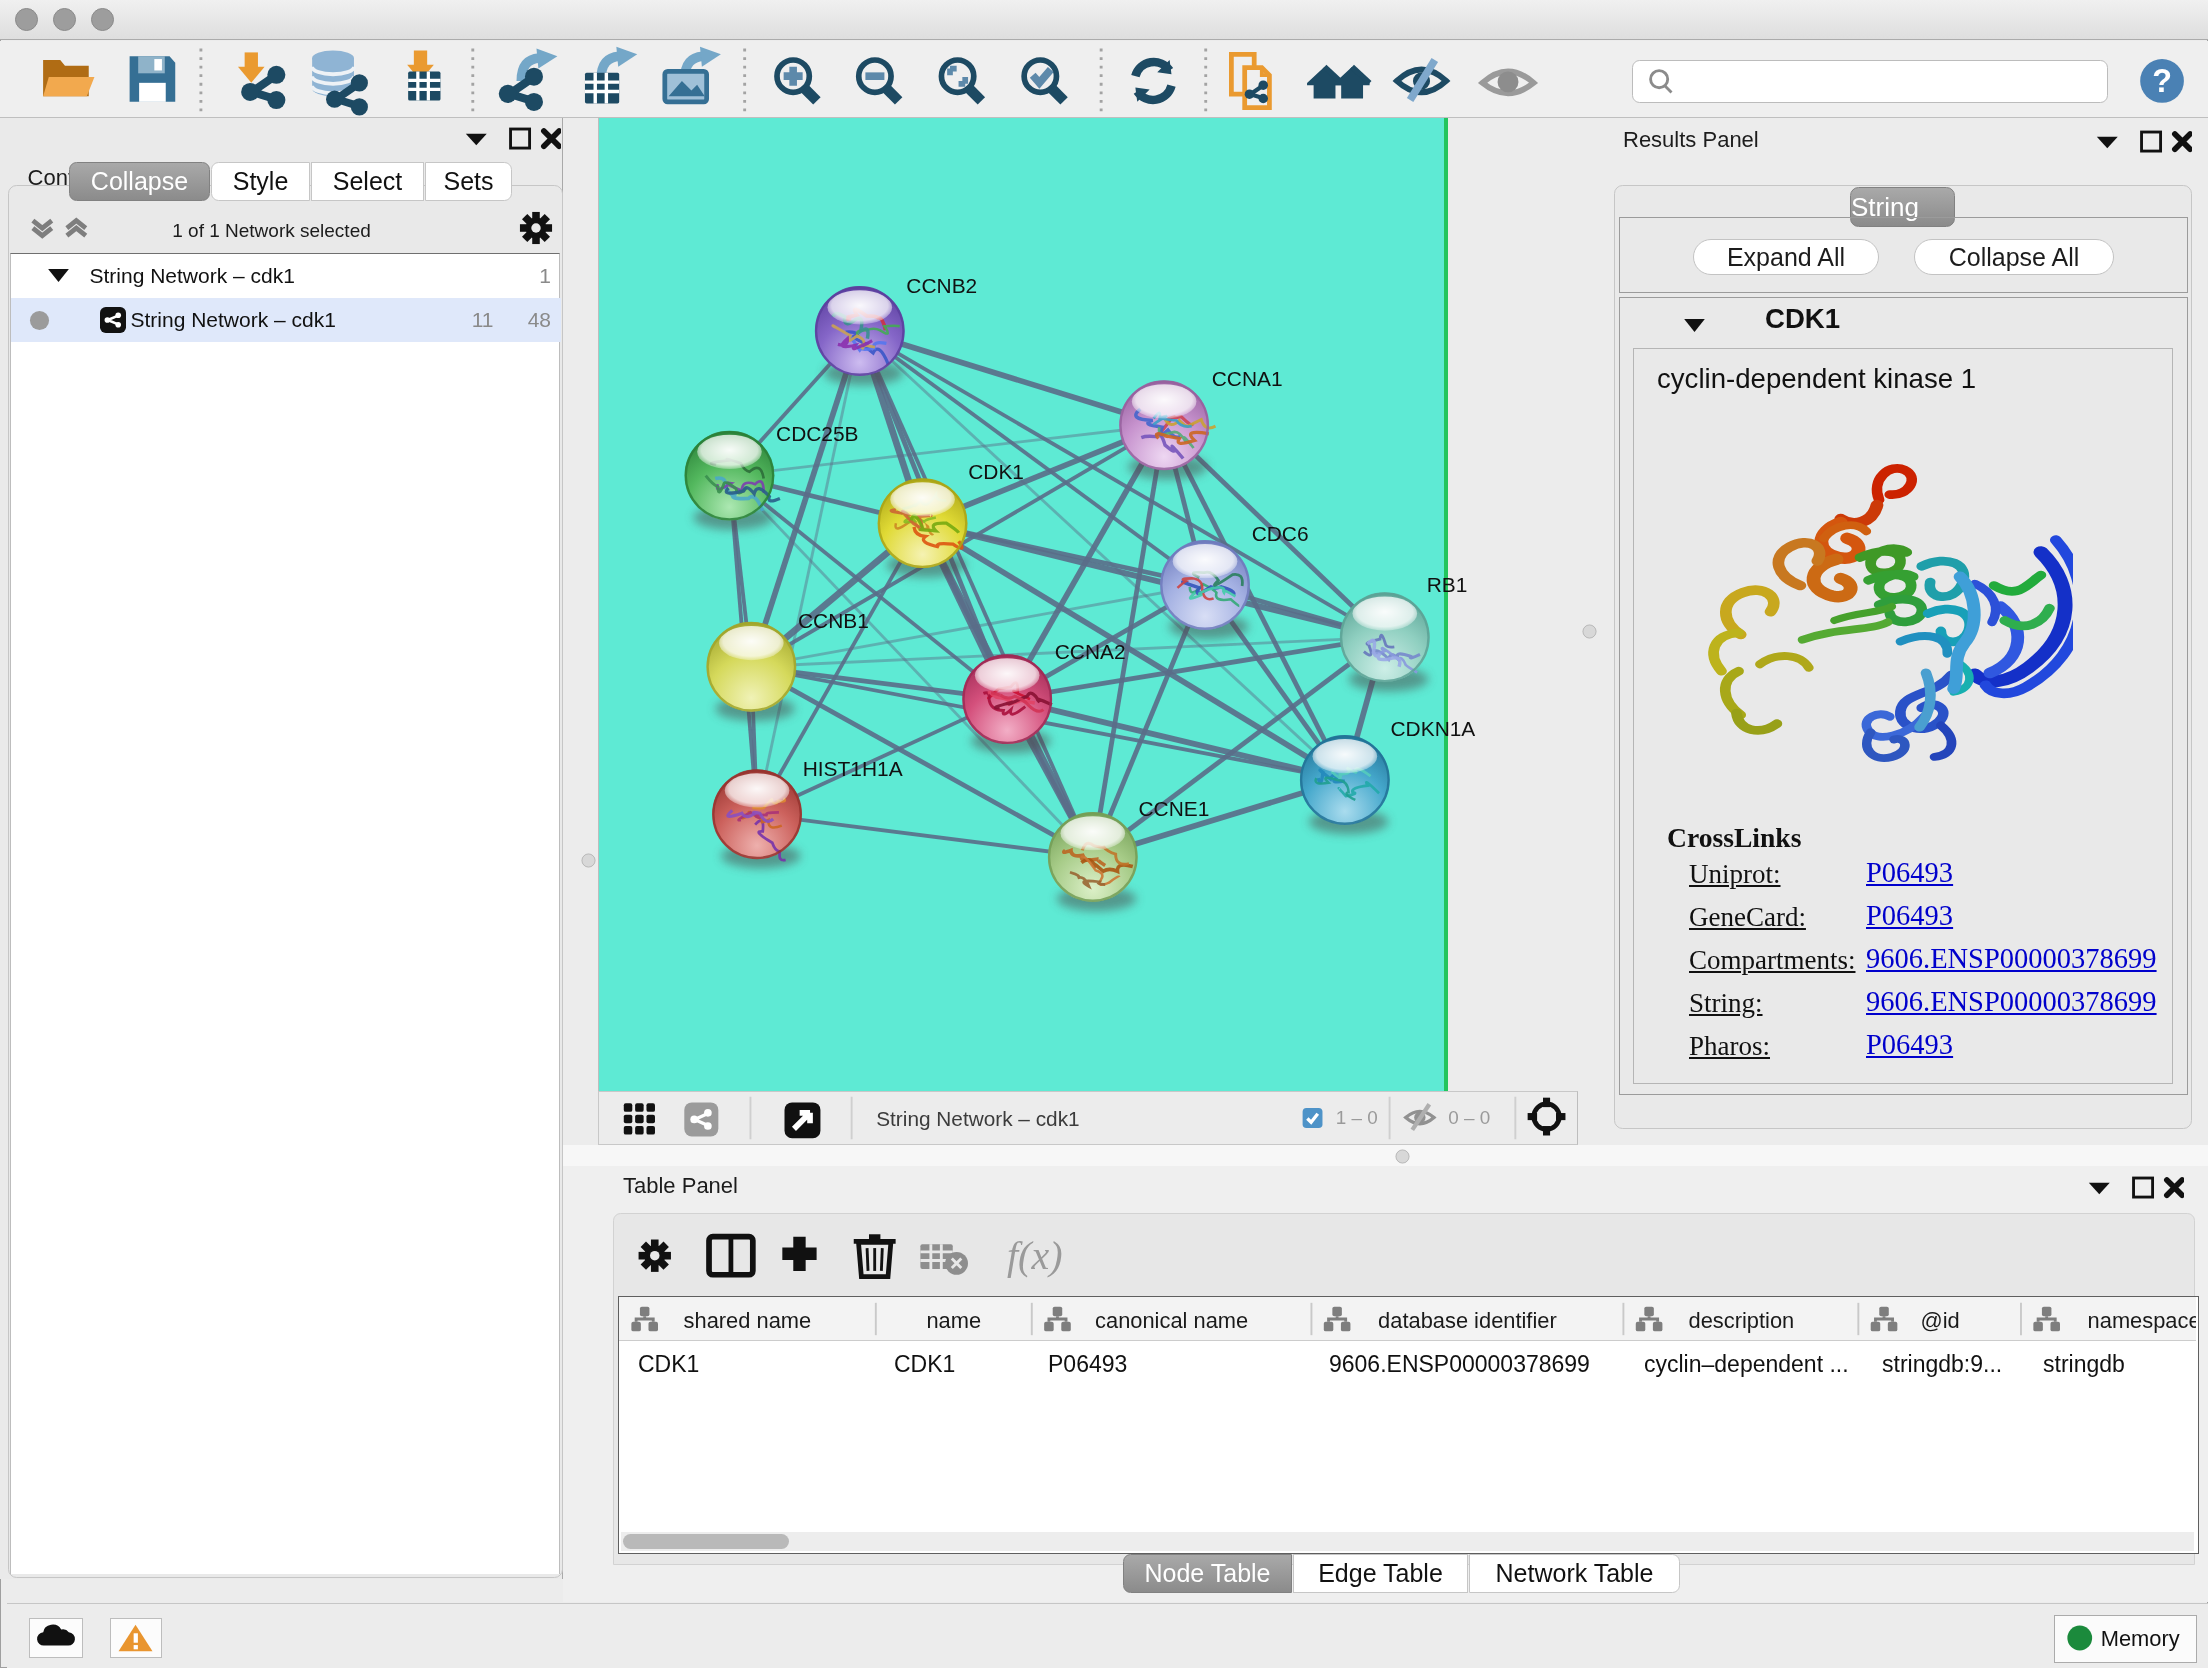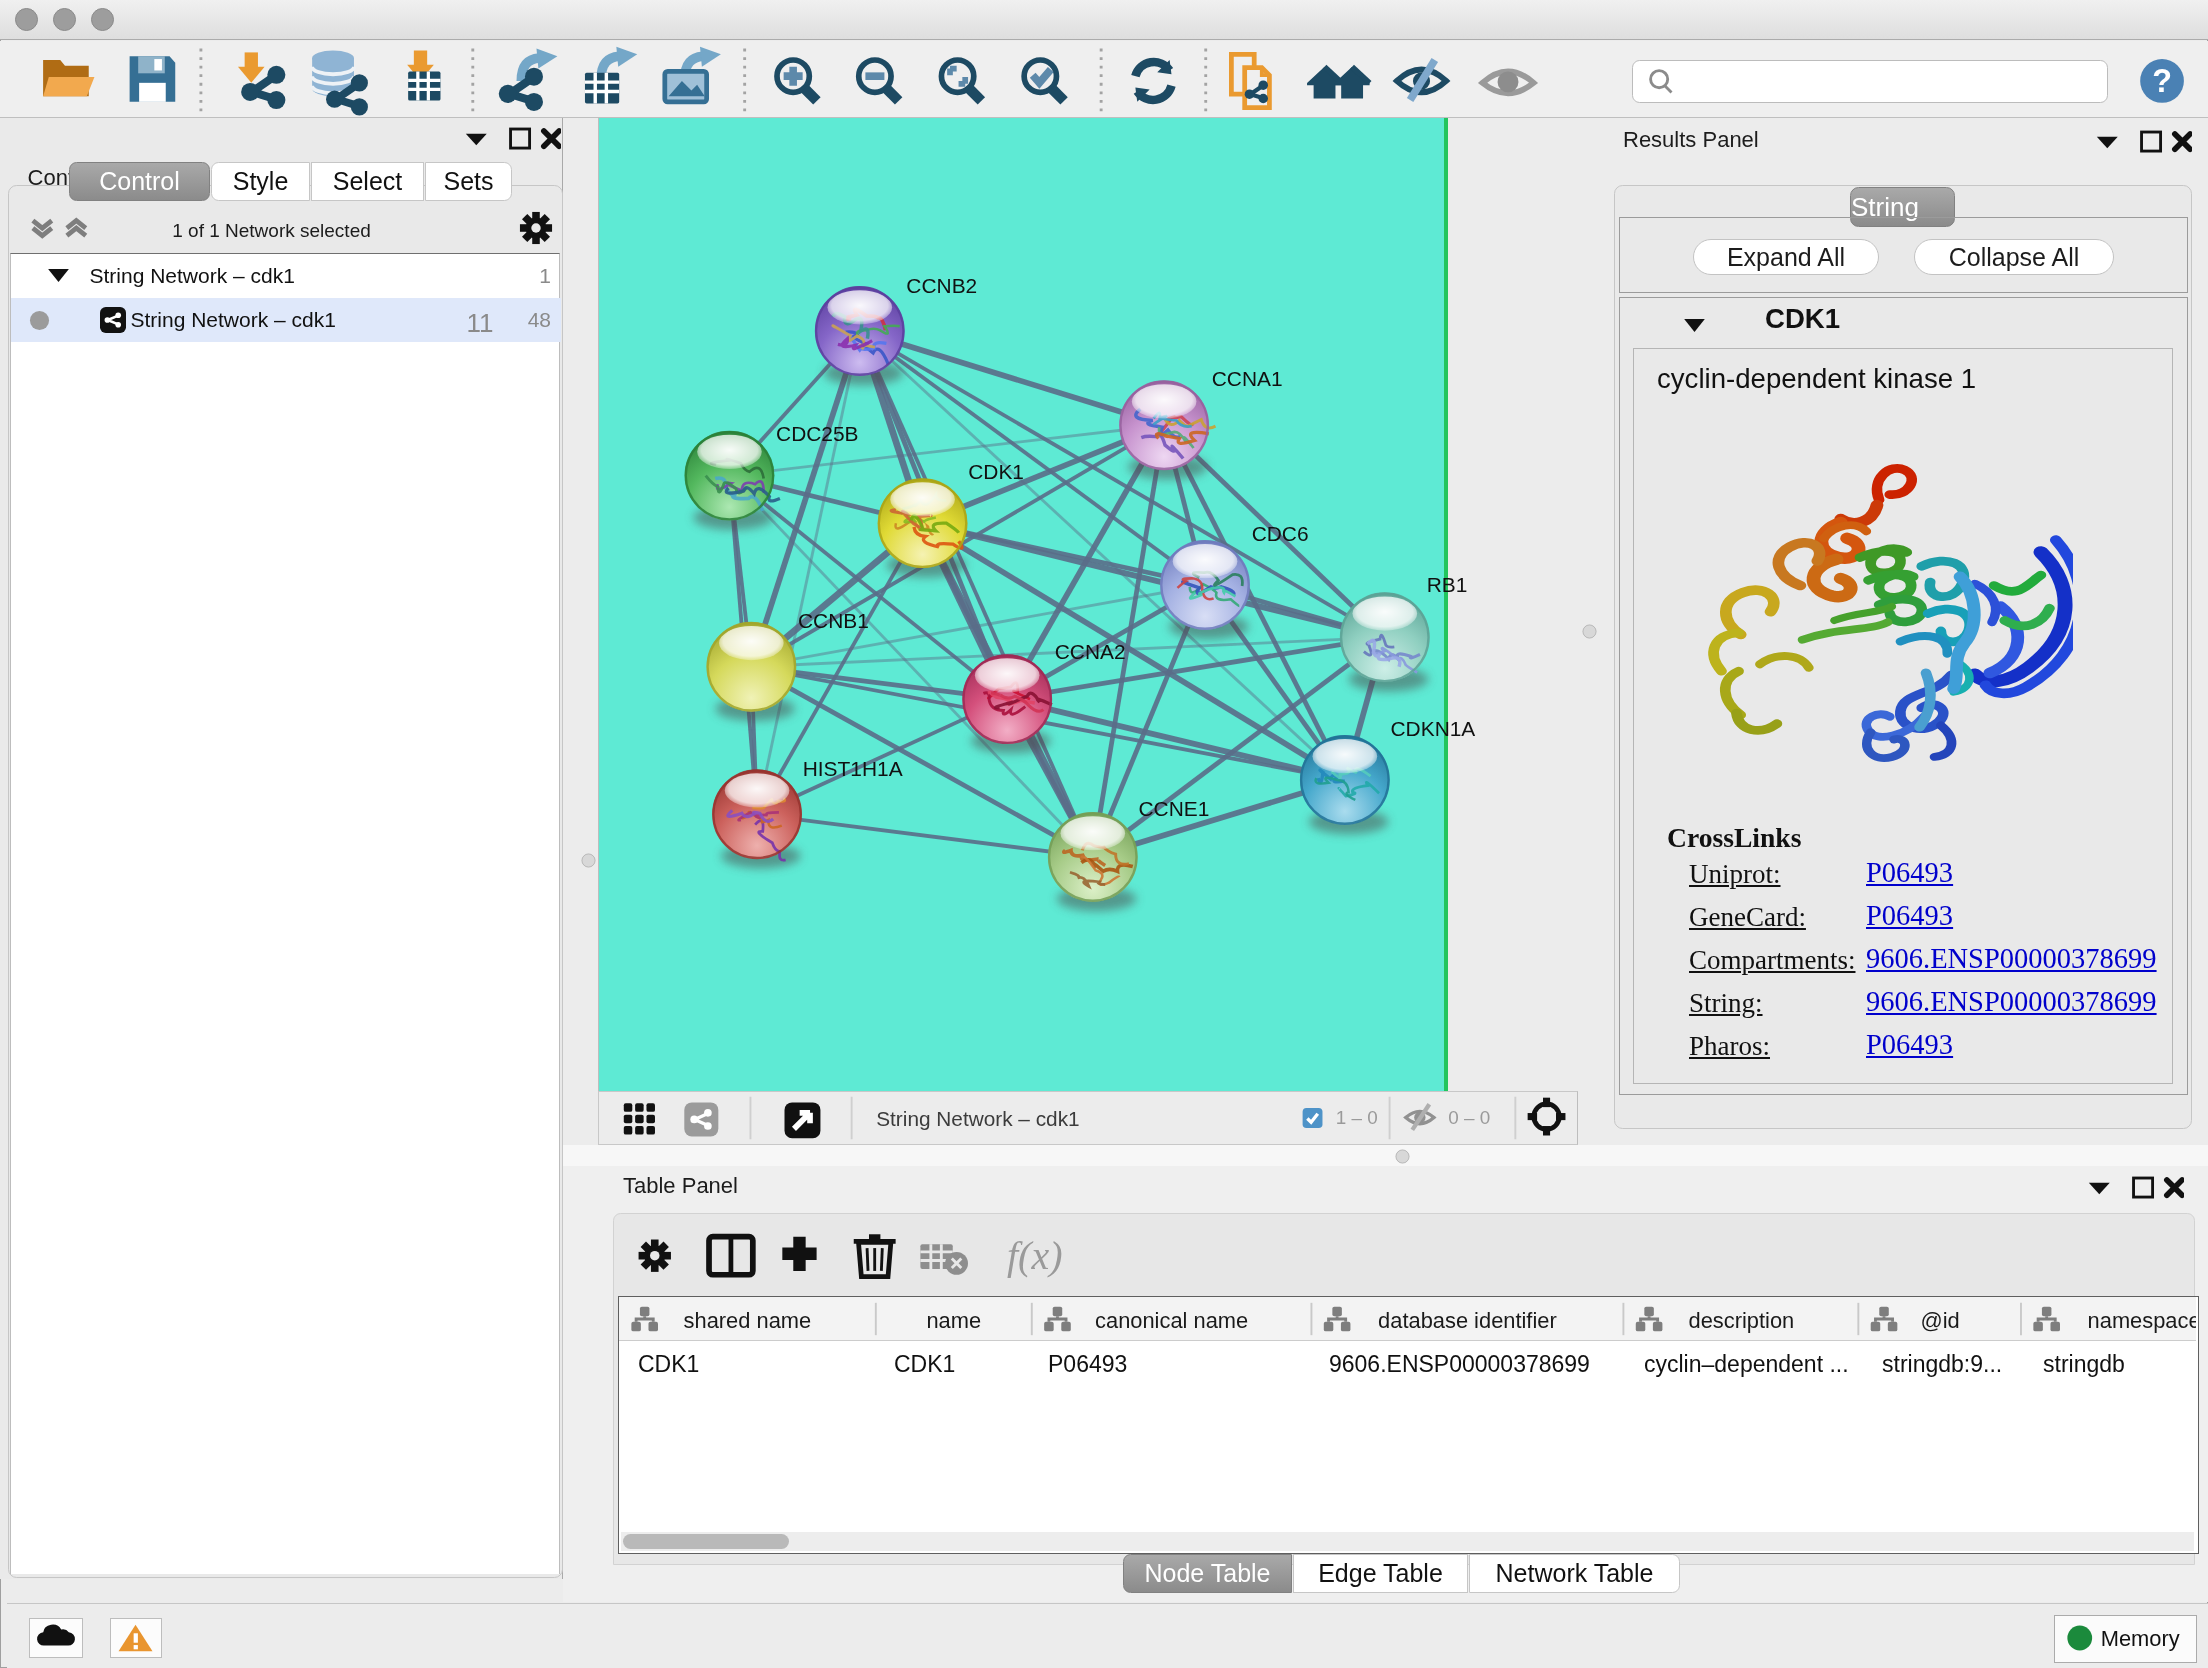--- a/index.html
+++ b/index.html
@@ -176,21 +176,21 @@
           <path d="M25,24 L32,31" stroke="#8b8b8b" stroke-width="3"></path>
         </svg></div>
   </div>
   <div id="cpanel" class="abs">
     <div class="panhead" style="position:absolute;left:27.6px;top:2.9px;margin-top:44px;">Control Panel</div>
     <svg class="wico" style="left:462px;top:7.6px;" width="99" height="27" viewBox="0 0 104 28">
       <path d="M4,8 L26,8 L15,20 Z" fill="#111"></path>
       <rect x="51" y="3" width="20" height="20" fill="none" stroke="#111" stroke-width="3"></rect>
       <path d="M86,5 L102,21 M102,5 L86,21" stroke="#111" stroke-width="6" stroke-linecap="round"></path>
     </svg>
-    <div class="tab tabsel" style="left:69px;top:44px;width:141px;border-radius:7.6px;">Control</div>
+    <div class="tab tabsel" style="left:69px;top:44px;width:141px;border-radius:7.6px;">Collapse</div>
     <div class="tab" style="left:211px;top:44px;width:99px;border-radius:7.6px 0 0 7.6px;">Style</div>
     <div class="tab" style="left:311px;top:44px;width:113px;">Select</div>
     <div class="tab" style="left:425px;top:44px;width:87px;border-radius:0 7.6px 7.6px 0;">Sets</div>
     <div style="position:absolute;left:7.6px;top:67px;width:555px;height:1393px;border:1px solid #c6c6c6;border-radius:8.6px;background:#e9e9e9;"></div>
     <svg class="wico" style="left:28.5px;top:95px;" width="71" height="34" viewBox="0 0 75 36">
       <g stroke="#7e7e7e" stroke-width="5" fill="none">
         <path d="M4,8 L14,16 L24,8 M4,16 L14,24 L24,16"></path>
         <path d="M40,16 L50,8 L60,16 M40,24 L50,16 L60,24"></path>
       </g>
     </svg>
@@ -232,21 +232,21 @@
         <svg style="position:absolute;left:89px;top:8.6px;" width="26" height="26" viewBox="0 0 27 27">
           <rect x="0" y="0" width="27" height="27" rx="6" fill="#111"></rect>
           <g transform="translate(13.5,13.5) scale(0.45)">
             <path d="M-12,0 L12,-10 M-12,0 L12,10" stroke="#fff" stroke-width="6"></path>
             <circle cx="-13" cy="0" r="6.5" fill="#fff"></circle>
               <circle cx="12" cy="-11" r="6.5" fill="#fff"></circle>
               <circle cx="12" cy="11" r="6.5" fill="#fff"></circle>
           </g>
         </svg>
         <div style="position:absolute;left:120px;top:9.5px;font-size:21px;color:#111;">String Network – cdk1</div>
-        <div style="position:absolute;right:67px;top:9.5px;font-size:26px;color:#8a8a8a;">11</div>
+        <div style="position:absolute;right:67px;top:9.5px;font-size:21px;color:#8a8a8a;">11</div>
         <div style="position:absolute;right:9.5px;top:9.5px;font-size:21px;color:#8a8a8a;">48</div>
       </div>
     </div>
   </div>
   <div id="netview" class="abs"><svg width="980" height="973" viewBox="0 0 1030 1023">
 <defs>
 <radialGradient id="gB2" cx="0.5" cy="0.85" r="0.95">
             <stop offset="0" stop-color="#cdbcf0"></stop>
             <stop offset="0.5" stop-color="#8566c8"></stop>
             <stop offset="0.92" stop-color="#5b3f9e"></stop>

